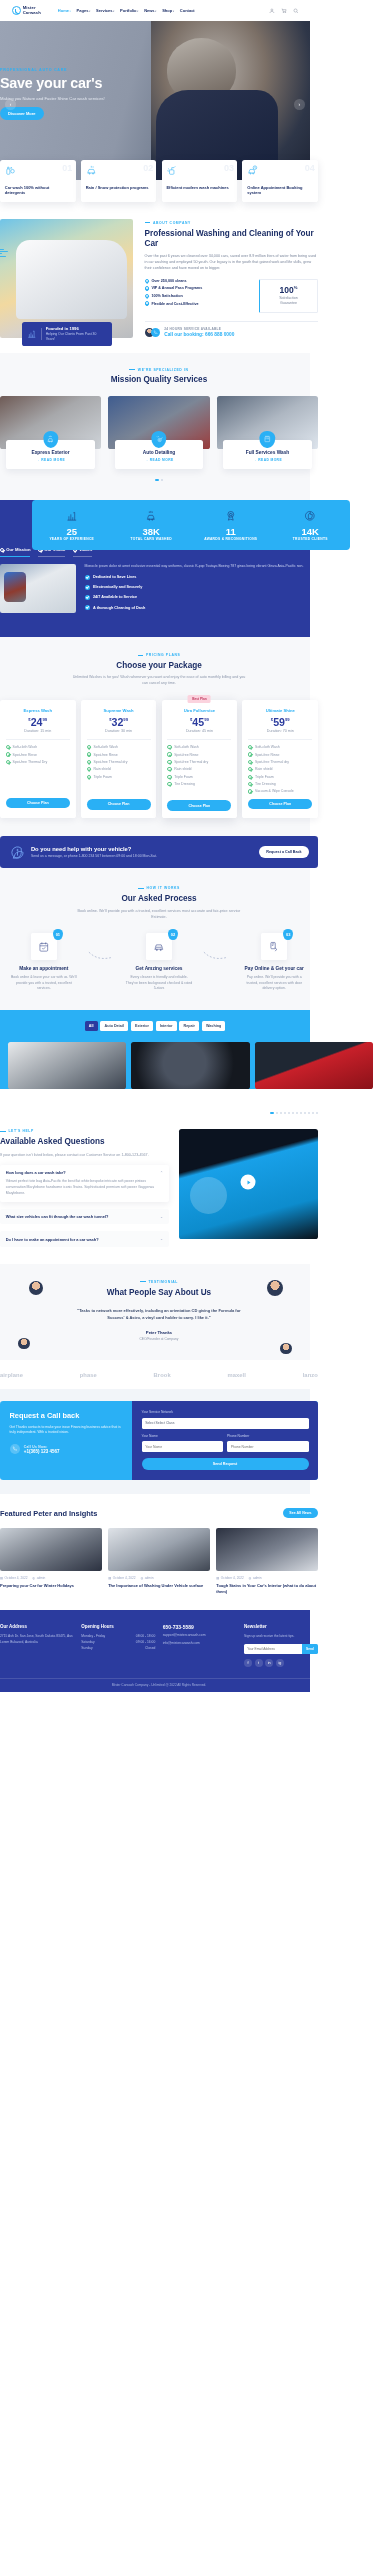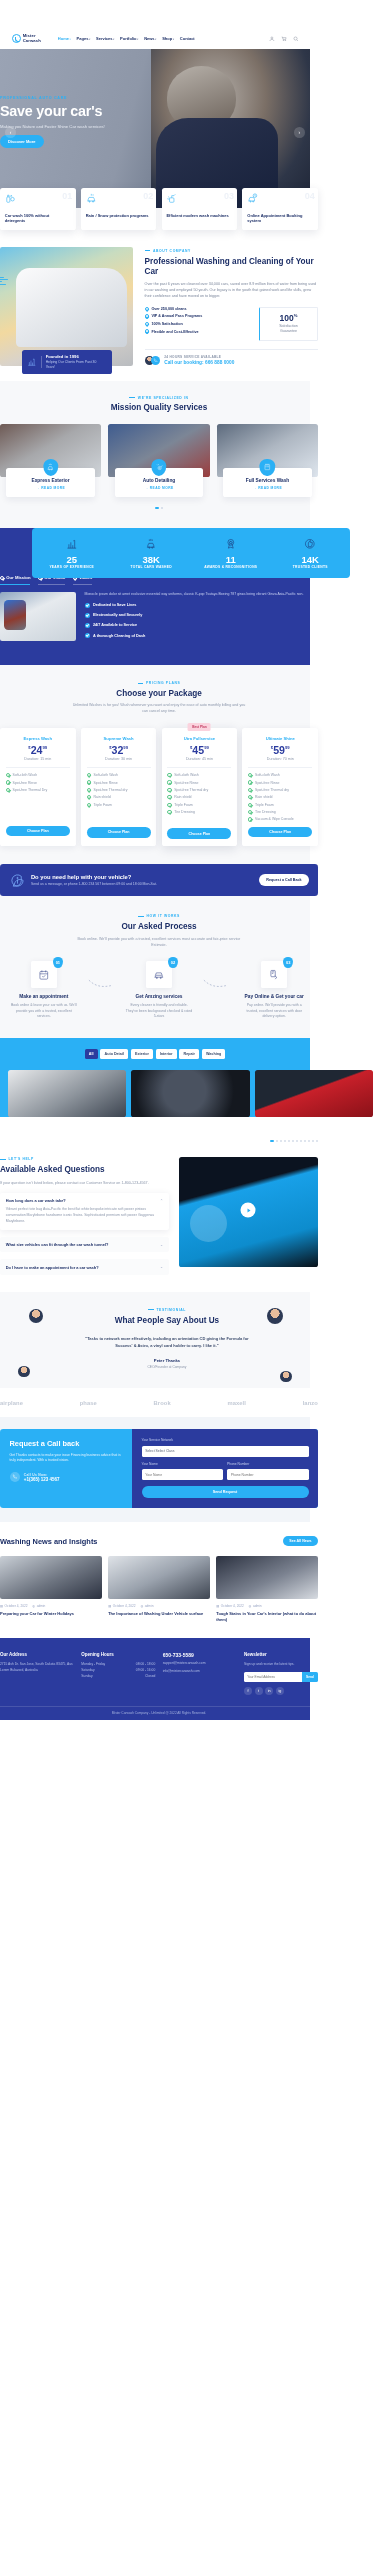--- a/index.html
+++ b/index.html
@@ -1,20 +1,20 @@
 <!DOCTYPE html>
 <html style="font-size:8.5px"><head>
 <meta charset="utf-8">
 <style>
   * { margin:0; padding:0; box-sizing:border-box; }
   body {
     width:381px; font-family:"Liberation Sans", sans-serif;
     background:#fff; color:#3a4a6b; overflow-x:hidden;
   }
-  .wrap { width:310px; position:relative;margin-top:28px; }
+  .wrap { width:310px; position:relative; }
   .container { width:318px; margin:0 auto; position:relative; }
 
   
   .header { height:21px; background:#fff; display:flex; align-items:center; padding:0 11.6px; }
   .logo { display:flex; align-items:center; gap:2.1px; }
   .logo-mark { width:9px; height:9px; border-radius:50%; border:1.1px solid #2ab0f5; position:relative; flex:none; }
   .logo-mark:after { content:""; position:absolute; left:2.1px; top:1.6px; width:3.2px; height:4.8px;
      border-left:1.1px solid #2ab0f5; border-bottom:1.1px solid #2ab0f5; border-radius:0 0 0 3.2px; }
   .logo-text { font-size:4.2px; line-height:4.5px; font-weight:bold; color:#1c2e66; letter-spacing:0.1px; }
   .nav { display:flex; align-items:center; gap:5.8px; margin-left:17px; }
@@ -235,21 +235,21 @@
   .faq-right { flex:1; height:110px; border-radius:2.6px; position:relative; overflow:hidden;
      background:linear-gradient(165deg,#0b1320 0 30%,#18a0e8 34%,#0d8ccd 72%,#091018 100%); }
   .faq-right:after { content:""; position:absolute; left:11.6px; top:48px; width:37px; height:37px;
      border-radius:50%; background:rgba(255,255,255,.2); }
   .play { position:absolute; left:50%; top:48%; transform:translate(-50%,-50%); width:15px; height:15px;
      border-radius:50%; background:#fff; display:flex; align-items:center; justify-content:center; cursor:pointer; }
   .play:after { content:""; width:0; height:0; border-left:3.7px solid #2ab0f5;
      border-top:2.4px solid transparent; border-bottom:2.4px solid transparent; margin-left:1.1px; }
 
   
-  .testi { background:#f7f8fa; padding:16px 8px 19px; text-align:center; position:relative; overflow:hidden; }
+  .testi { background:#f7f8fa; padding:16px 0 19px; text-align:center; position:relative; overflow:hidden; }
   .tav { position:absolute; width:13.8px; height:13.8px; border-radius:50%;
      background:radial-gradient(circle at 50% 34%, #e8bd9c 0 34%, #2d3a55 35% 100%); }
   .tav.a { left:29px; top:17px; } .tav.b { right:27.5px; top:16px; width:16px; height:16px; }
   .tav.c { left:18px; top:74px; width:11.6px; height:11.6px; } .tav.d { right:18px; top:79px; width:11.6px; height:11.6px; }
   .quote { font-size:4px; line-height:6.9px; color:#3a4a6b; font-weight:bold; max-width:175px;
      margin:11.6px auto 0; }
   .tname { font-size:4.2px; font-weight:bold; color:#1c2e66; margin-top:8.5px; }
   .trole { font-size:3.3px; color:#8c97ab; margin-top:1.6px; }
 
   
@@ -962,21 +962,21 @@
           </div>
         </div>
         <button class="sbtn">Send Request</button>
       </div>
     </div>
   </div>
 
   <div class="news">
     <div class="container">
       <div class="news-head">
-        <div class="news-h">Washing News and Insights</div>
+        <div class="news-h">Featured Peter and Insights</div>
         <div class="news-btn">See All News</div>
       </div>
       <div class="news-grid">
         <div class="ncard">
           <div class="nimg n1"></div>
           <div class="nmeta">
             <span>
                 <span>▤</span>
                 <span>October 4, 2022</span>
               </span>

